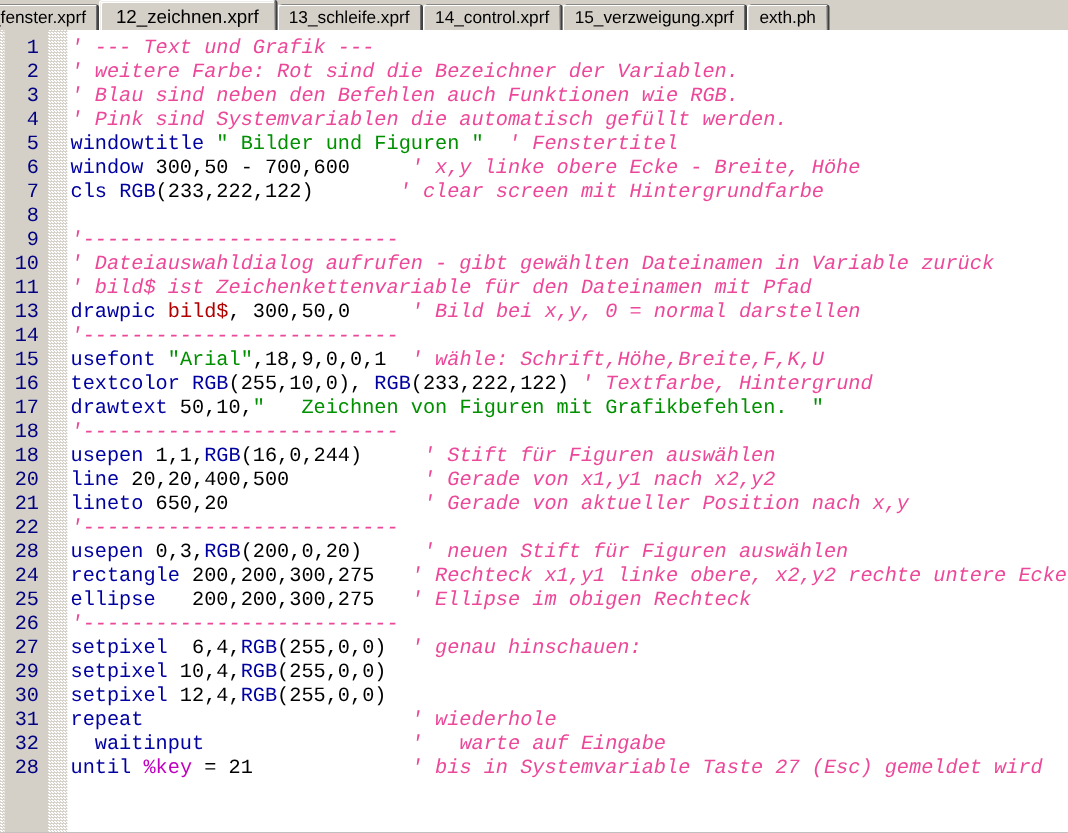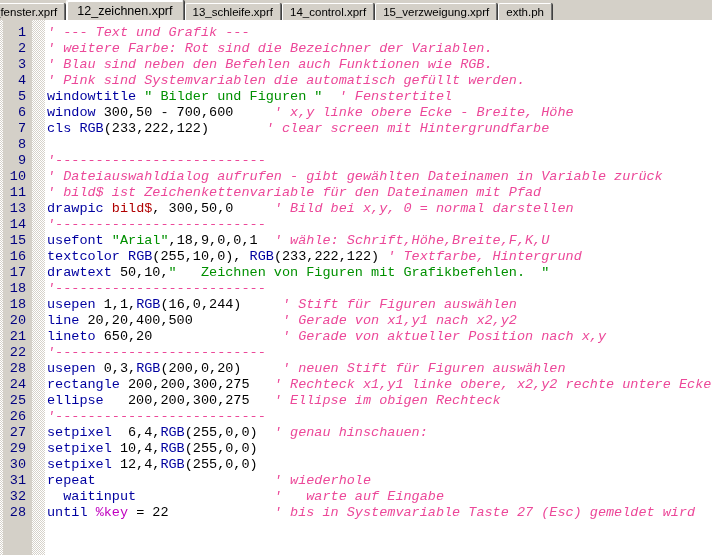--- a/index.html
+++ b/index.html
@@ -225,17 +225,17 @@
           <span class="code"><span class="seg-kw">repeat</span><span class="seg-pln">                      </span><span class="seg-cmt">' wiederhole</span></span>
         </div>
         <div class="line">
           <span class="line-num">32</span>
           <span class="gutter-gap"></span>
           <span class="code"><span class="seg-pln">  </span><span class="seg-kw">waitinput</span><span class="seg-pln">                 </span><span class="seg-cmt">'   warte auf Eingabe</span></span>
         </div>
         <div class="line">
           <span class="line-num">28</span>
           <span class="gutter-gap"></span>
-          <span class="code"><span class="seg-kw">until</span><span class="seg-pln"> </span><span class="seg-sys">%key</span><span class="seg-pln"> = 22             </span><span class="seg-cmt">' bis in Systemvariable Taste 27 (Esc) gemeldet wird</span></span>
+          <span class="code"><span class="seg-kw">until</span><span class="seg-pln"> </span><span class="seg-sys">%key</span><span class="seg-pln"> = 21             </span><span class="seg-cmt">' bis in Systemvariable Taste 27 (Esc) gemeldet wird</span></span>
         </div>
       </div>
   </div>
 </div>
 
 </body></html>

